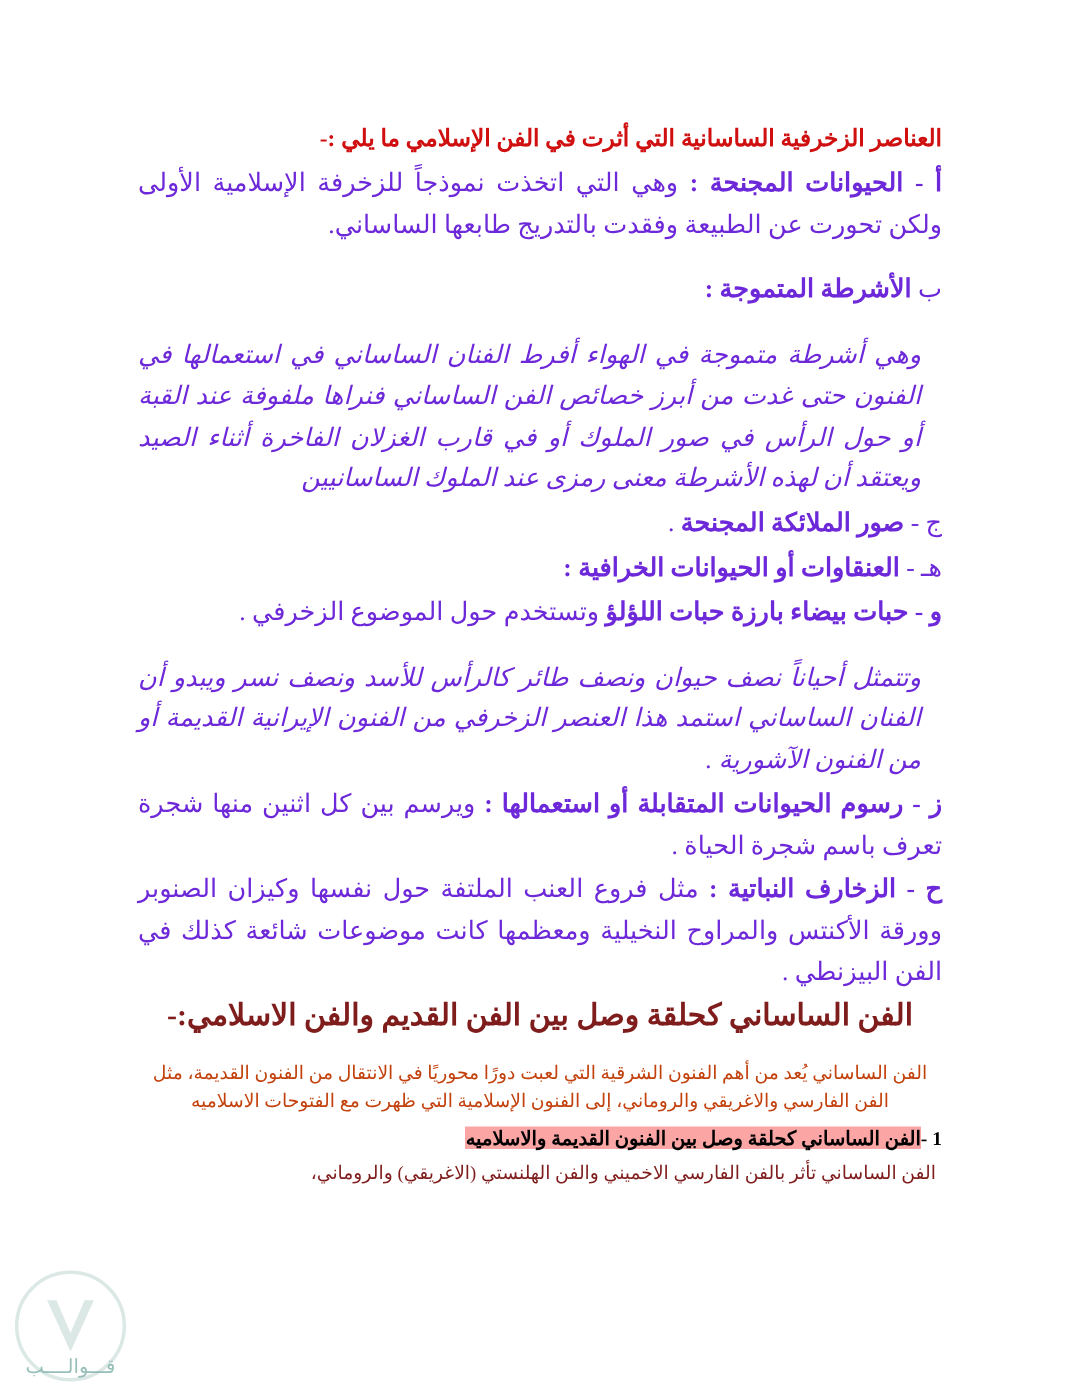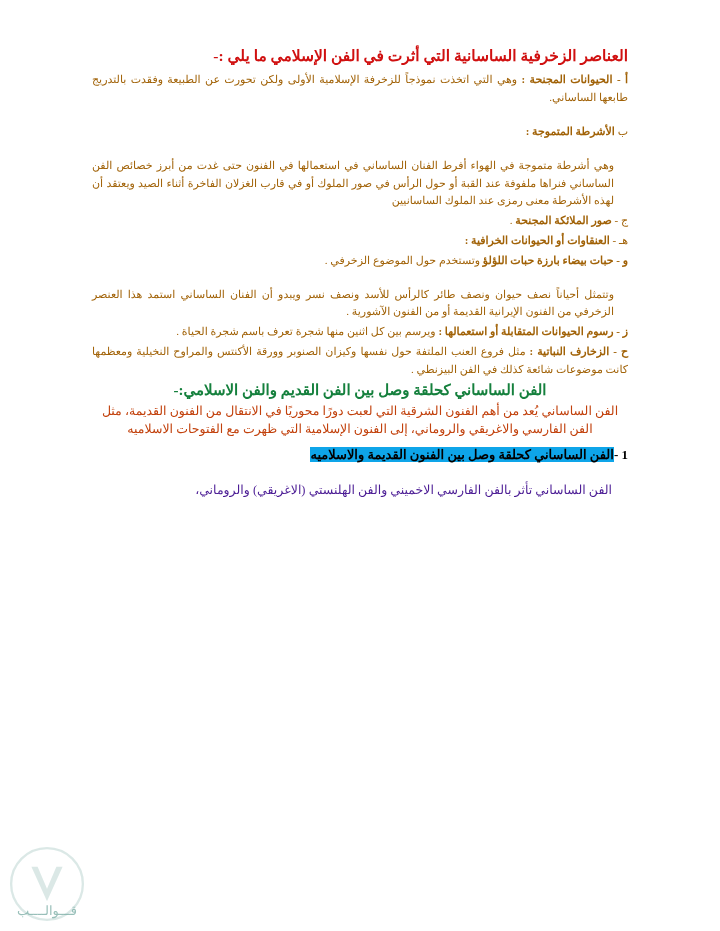--- a/index.html
+++ b/index.html
@@ -11,88 +11,89 @@
     width: 720px;
     height: 931px;
     position: relative;
     overflow: hidden;
     font-family: "Liberation Serif", "DejaVu Serif", serif;
     color: #000000;
   }
   .page {
     position: absolute;
     inset: 0;
-    padding: 44px 92px 0 92px;
+    padding: 81px 92px 0 92px;
     box-sizing: border-box;
   }
   .heading {
     color: #d01010;
     font-weight: bold;
     font-size: 15.5px;
     line-height: 1.5;
     margin: 0 0 4px 0;
     text-align: right;
     direction: rtl;
   }
   .para {
-    font-size: 11px;
+    font-size: 17px;
     line-height: 1.62;
     margin: 0 0 2px 0;
     text-align: right;
     direction: rtl;
-    color: #a16207;
+    color: #6d28d9;
   }
   .para.justify {
     text-align: justify;
     text-justify: inter-word;
   }
   .para .b {
     font-weight: bold;
   }
   .indent-1 {
     padding-right: 14px;
+    font-style: italic;
   }
   .gap-sm { margin-top: 16px; }
   .gap-md { }
   .gap-lg { margin-top: 17px; }
 
   .section2-head {
-    color: #15803d;
+    color: #7f1d1d;
     font-weight: bold;
-    font-size: 15px;
+    font-size: 20px;
     text-align: center;
     direction: rtl;
-    margin: 0 0 3px 0;
+    margin: 0 0 17px 0;
   }
   .small-para {
     font-size: 12.5px;
     line-height: 1.5;
     text-align: center;
     direction: rtl;
     margin: 0;
     color: #c2410c;
   }
   .small-left {
     font-size: 12.5px;
     line-height: 1.5;
     text-align: right;
     direction: rtl;
-    margin: 16px;
-    color: #4c1d95;
+    margin: 4px;
+    color: #7f1d1d;
   }
   .numbered {
     font-size: 13px;
     line-height: 1.5;
     text-align: right;
     direction: rtl;
     margin: 6px 0 2px 0;
     font-weight: bold;
   }
   .hl {
-    background: #0ea5e9;
+    background: #fca5a5;
     font-weight: bold;
   }
   .watermark {
     position: absolute;
     left: 8px;
     bottom: 8px;
     width: 78px;
     height: 78px;
     opacity: 0.28;
     pointer-events: none;

